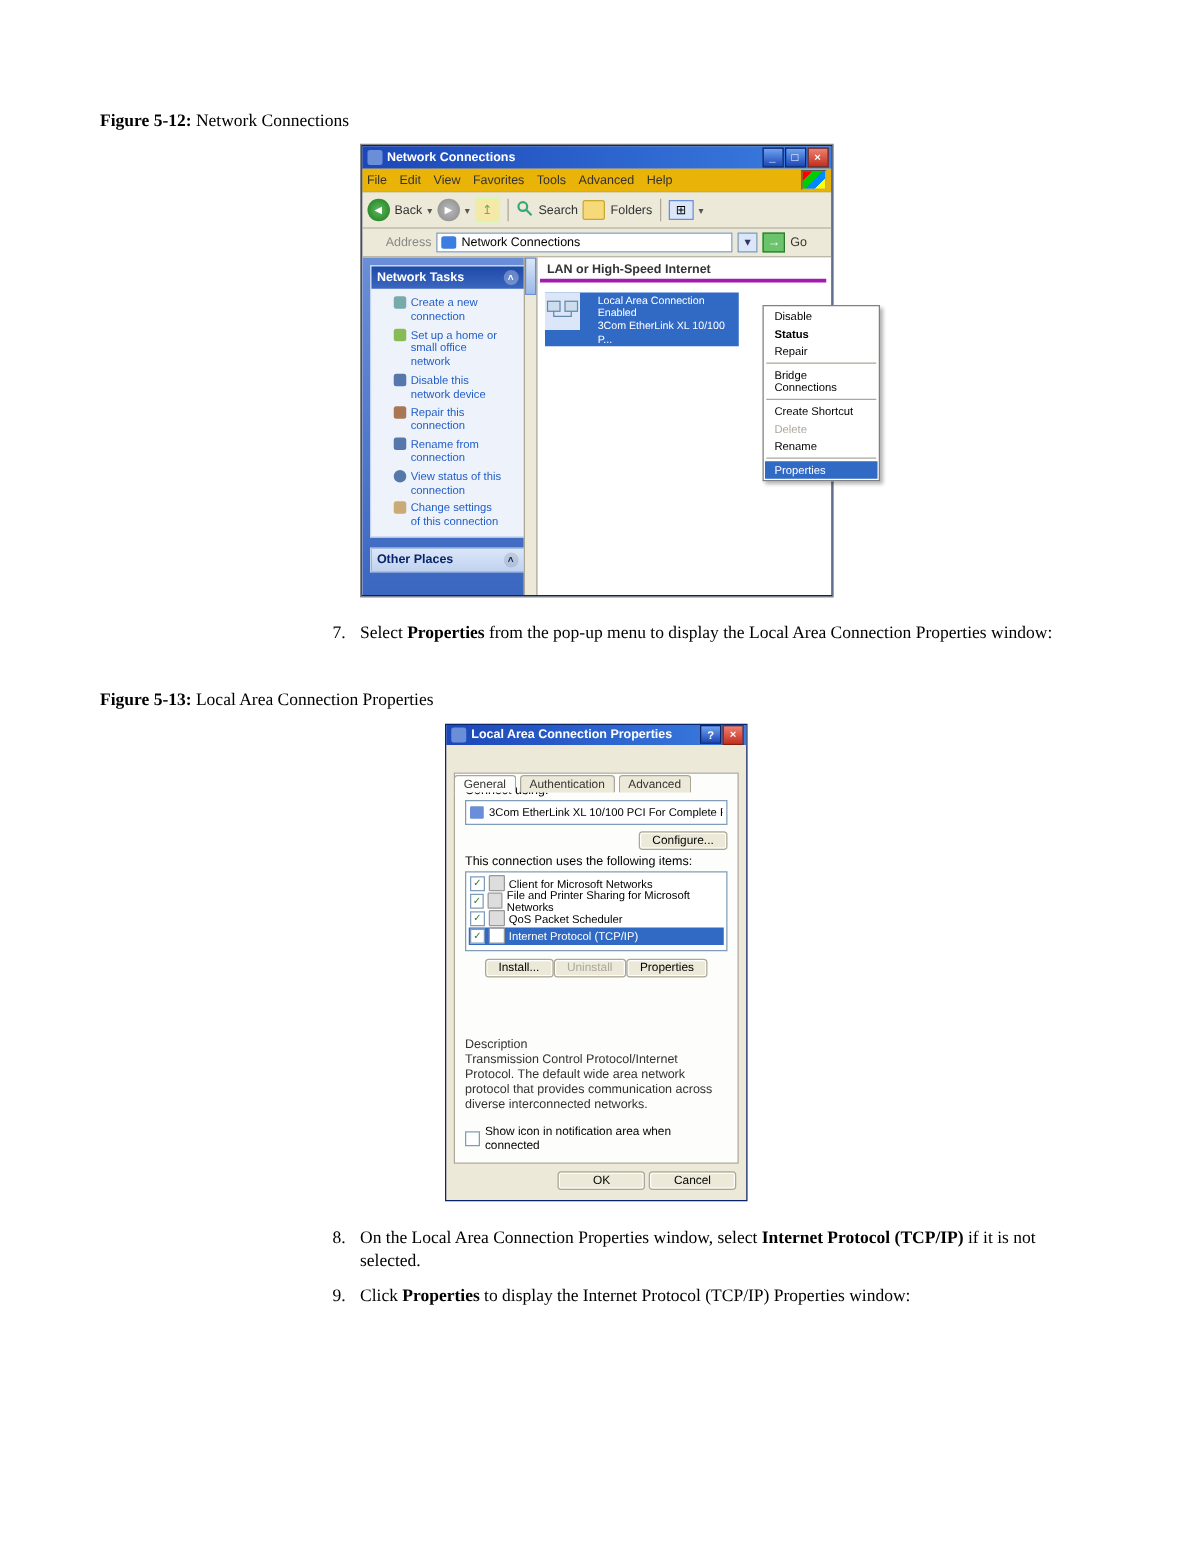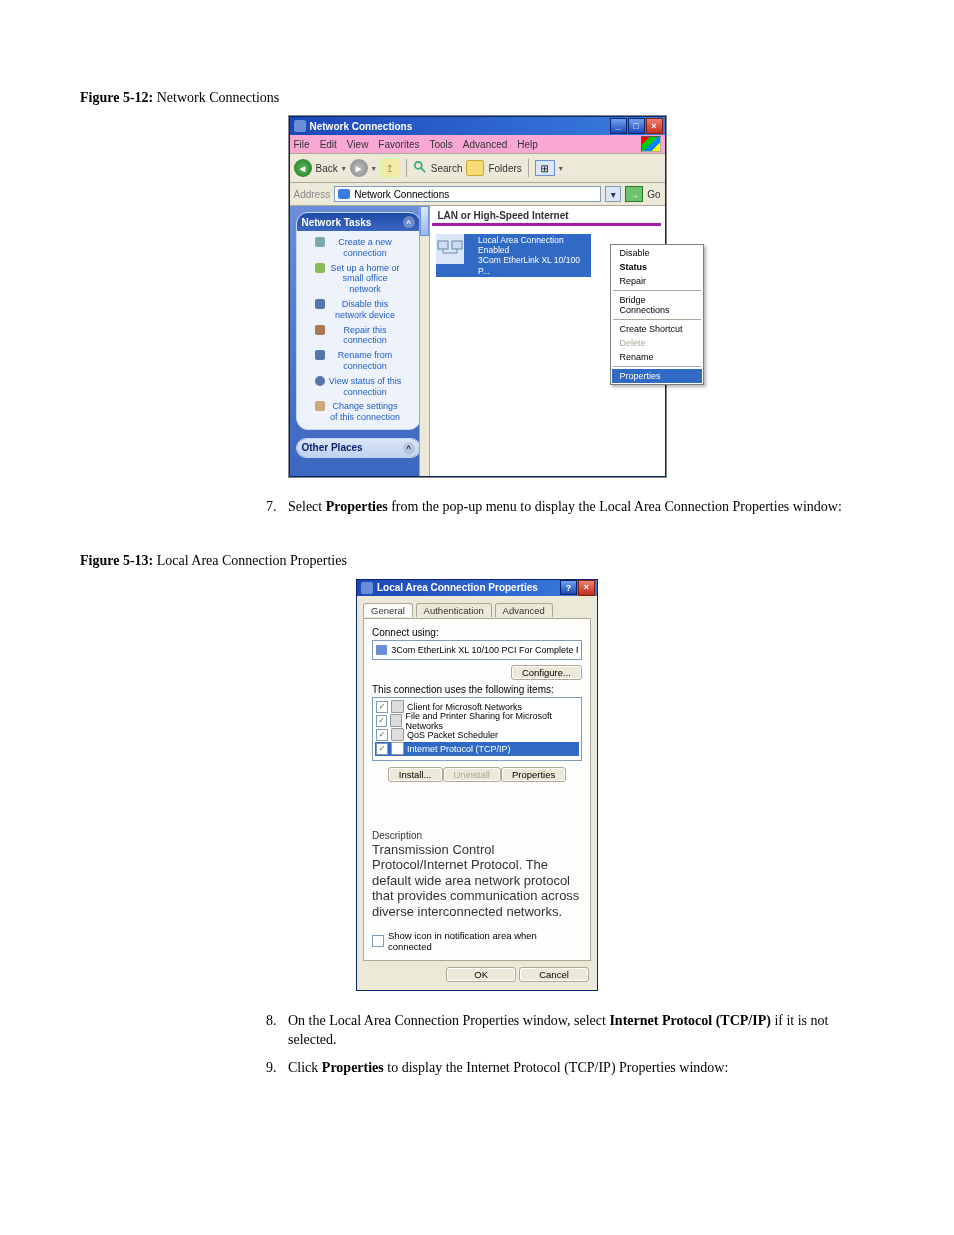--- a/index.html
+++ b/index.html
@@ -66,21 +66,21 @@
     justify-content: center;
     color: #fff;
     font-size: 9px;
     line-height: 1;
   }
   .winbtn.close {
     background: linear-gradient(#f08070, #c03020);
     border-color: #802010;
   }
   .menubar {
-    background: #f9a8d4;
+    background: #eab308;
     border-bottom: 1px solid #aca899;
     padding: 2px 4px;
     color: #333;
     display: flex;
     gap: 10px;
     height: 14px;
     align-items: center;
   }
   .menubar .xpflag {
     margin-left: auto;
@@ -106,21 +106,21 @@
   .tb-fwd { background: radial-gradient(circle, #bbb, #888); }
   .tb-up { width: 18px; height: 18px; background: #f6e9a8; border: 1px solid #cfa; border-radius: 3px; display:inline-flex; align-items:center; justify-content:center; color:#7a5; }
   .tb-search-icon { width: 14px; height: 14px; }
   .tb-folders-icon { width: 16px; height: 14px; background: #f6d978; border: 1px solid #c8a830; border-radius: 2px; }
   .tb-views { width: 18px; height: 14px; border: 1px solid #6a8ed8; background: #dbe7f8; display:inline-flex; align-items:center; justify-content:center; }
   .tb-text { color: #333; }
   .tb-sep { width: 1px; height: 18px; background: #aca899; margin: 0 2px; }
   .addressbar {
     background: #ece9d8;
     border-bottom: 1px solid #aca899;
-    padding: 2px 4px;
+    padding: 2px 19px;
     display: flex;
     align-items: center;
     gap: 4px;
     height: 18px;
   }
   .addressbar .lbl { color: #888; }
   .addressbar .field {
     flex: 1;
     background: #fff;
     border: 1px solid #7f9db9;
@@ -141,24 +141,23 @@
   }
   .sidepanel {
     width: 125px;
     background: linear-gradient(#6a8ed8, #3b67c0);
     padding: 6px;
     overflow: hidden;
   }
   .task-box {
     background: #eef3fb;
     border: 1px solid #c5d5ef;
-    border-radius: 12px;
+    border-radius: 0;
     margin-bottom: 8px;
     overflow: hidden;
-    text-align: center;
   }
   .task-head {
     background: linear-gradient(#1e4aa8, #3b67c0);
     color: #fff;
     font-weight: bold;
     padding: 3px 5px;
     display: flex;
     justify-content: space-between;
     align-items: center;
   }
@@ -292,21 +291,21 @@
   }
   .tab {
     display: inline-block;
     background: #ece9d8;
     border: 1px solid #aca899;
     border-bottom: none;
     border-radius: 3px 3px 0 0;
     padding: 1px 7px;
     font-size: 9.5px;
     position: relative;
-    top: 1px;
+    top: 18px;
     color: #333;
   }
   .tab.active {
     background: #fdfdfb;
     z-index: 2;
   }
   .tab-panel {
     margin: 0 6px 6px 6px;
     border: 1px solid #aca899;
     background: #fdfdfb;
@@ -367,21 +366,21 @@
   .proto-icon { width: 11px; height: 11px; background: #ddd; border: 1px solid #999; border-radius: 1px; display:inline-block; }
   .btn-row {
     display: flex;
     justify-content: center;
     margin-top: 6px;
   }
   .desc-block {
     margin-top: 6px;
   }
   .desc-block .hdr { color: #333; margin-top: 48px; }
-  .desc-block .body { color: #333; font-size: 13px; line-height: 1.2; margin-top: 1px; }
+  .desc-block .body { color: #333; font-size: 10px; line-height: 1.2; margin-top: 1px; }
   .show-icon-row {
     margin-top: 10px;
     display: flex;
     align-items: center;
     gap: 4px;
     font-size: 9.5px;
   }
   .dlg-btns {
     text-align: right;
     padding: 0 8px 8px 0;

